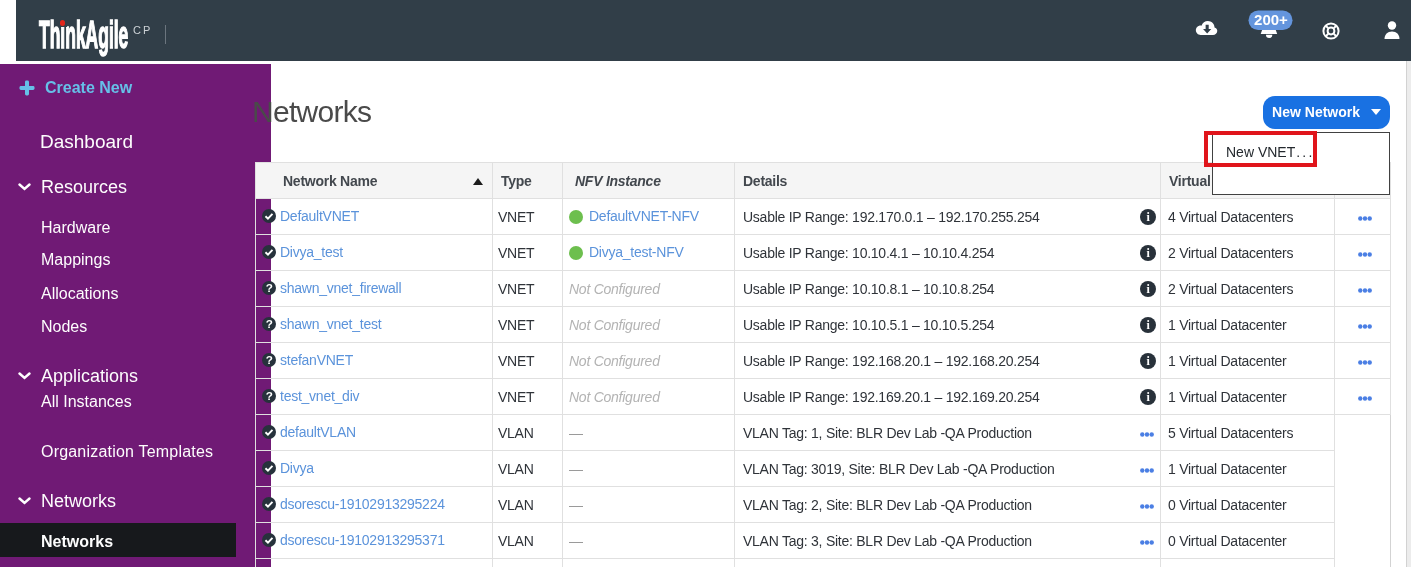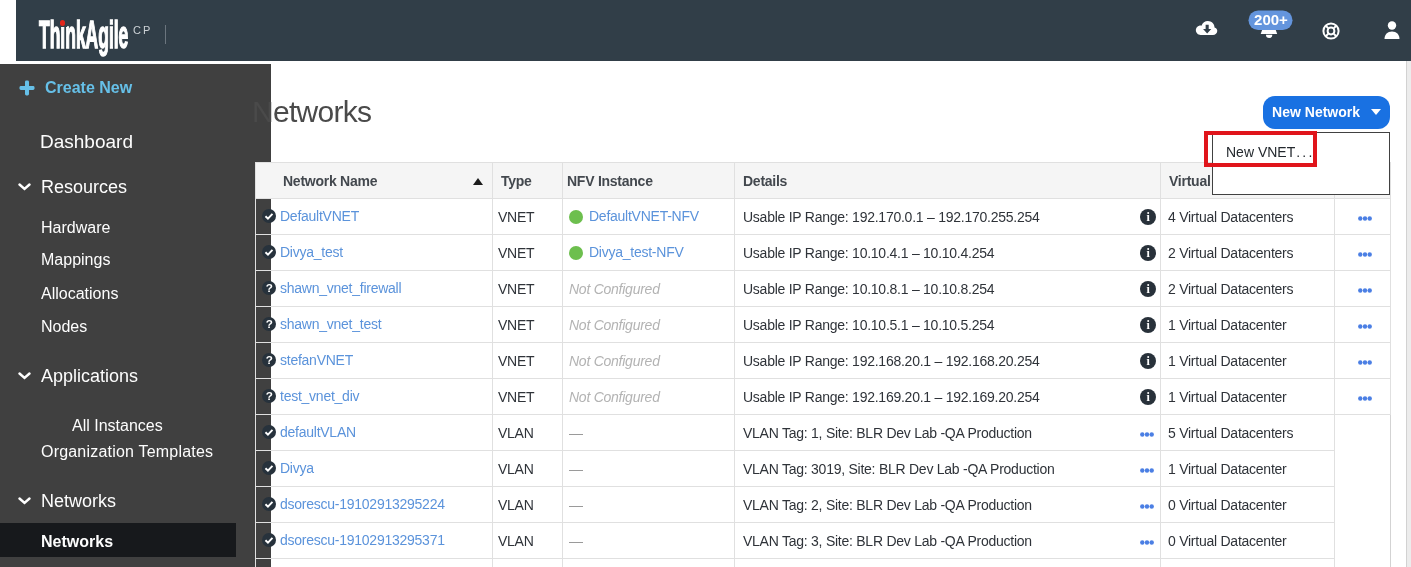--- a/index.html
+++ b/index.html
@@ -12,21 +12,21 @@
   .logo { position:absolute; left:23px; top:18px; font-weight:bold; font-size:38px; color:#fff;
     -webkit-text-stroke:1.6px #fff; transform:scaleX(0.46); transform-origin:left top; line-height:34px; white-space:nowrap;}
   .idotcover { position:absolute; left:43px; top:17px; width:8px; height:10px; background:#313e48; }
   .idotred { position:absolute; left:44.2px; top:20.3px; width:5.3px; height:5.3px; border-radius:50%; background:#e1251b; }
   .cp { position:absolute; left:117px; top:24px; color:#ccd1d5; font-size:11px; letter-spacing:2px; }
   .tsep { position:absolute; left:149px; top:25px; width:1px; height:19px; background:#6b757e; }
   .ttitle { position:absolute; left:161px; top:0; height:61px; line-height:63px; color:#fff;
     font-size:16px; font-weight:bold; letter-spacing:-0.6px; }
 
   
-  .sidebar { position:absolute; left:0; top:64px; width:271px; height:503px; background:#404040; }
+  .sidebar { position:absolute; left:0; top:64px; width:271px; height:503px; background:#701a75; }
   .snav { position:absolute; color:#fdfdfd; white-space:nowrap; }
   .create { color:#66c0e8; font-weight:bold; font-size:16px; }
   .chev { display:inline-block; margin-right:10px; vertical-align:2px; }
   .selrow { position:absolute; left:0; top:459px; width:236px; height:34px; background:#17191c; }
 
   
   .pagetitle { position:absolute; left:252px; top:95px; font-size:30px; letter-spacing:-0.7px; color:#4a4a4a; }
   .btn { position:absolute; left:1263px; top:96px; width:127px; height:33px; background:#1971e2;
     border-radius:12px; color:#fff; font-weight:bold; font-size:14px; text-align:center; line-height:33px; }
   .btn .caret { display:inline-block; width:0; height:0; border-left:5px solid transparent;
@@ -36,21 +36,21 @@
   .tablewrap { position:absolute; left:255px; top:162px; }
   table { border-collapse:collapse; table-layout:fixed; width:1135px; border:1px solid #d3d3d3; }
   col.c1{width:237px} col.c2{width:70px} col.c3{width:172px} col.c4{width:426px} col.c5{width:174px} col.c6{width:56px}
   th, td { border:1px solid #e0e0e0; height:36px; padding:0 0 0 8px; overflow:hidden;
     font-size:14px; letter-spacing:-0.25px; color:#2f3339; white-space:nowrap; vertical-align:middle; }
   thead th { background:#f5f5f5; text-align:left; font-weight:bold; color:#43484e; position:relative; }
   thead th:first-child { padding-left:27px; }
   td:first-child { padding-left:6px; }
   td:nth-child(2) { padding-left:5px; }
   td:nth-child(3) { padding-left:6px; }
-  thead th:nth-child(3) { padding-left:4px; }
+  thead th:nth-child(3) { padding-left:12px;font-style:italic; }
   td:nth-child(5) { padding-left:7px; }
   .sortup { position:absolute; right:9px; top:15px; width:0; height:0;
     border-left:5px solid transparent; border-right:5px solid transparent; border-bottom:7px solid #1c1c1c; }
   a.lnk { color:#5b93db; text-decoration:none; }
   .ico { display:inline-block; vertical-align:middle; margin-right:4px; position:relative; top:-2px; }
   .gdot { display:inline-block; width:14px; height:14px; border-radius:50%; background:#6dbf4e;
     vertical-align:middle; margin-right:6px; position:relative; top:-1px; }
   .nc { color:#b3b3b3; font-style:italic; }
   .dash { color:#9a9a9a; }
   .dcell { position:relative; padding-right:30px; }
@@ -127,21 +127,21 @@
       </svg>Resources</div>
   <div class="snav" style="left:41px; top:155px; font-size:16px;">Hardware</div>
   <div class="snav" style="left:41px; top:187px; font-size:16px;">Mappings</div>
   <div class="snav" style="left:41px; top:221px; font-size:16px;">Allocations</div>
   <div class="snav" style="left:41px; top:254px; font-size:16px;">Nodes</div>
 
   <div class="snav" style="left:18px; top:302px; font-size:18px;">
     <svg class="chev" width="13" height="8" viewBox="0 0 13 8">
         <path d="M1.5 1.5 L6.5 6 L11.5 1.5" fill="none" stroke="#fff" stroke-width="2.4" stroke-linecap="round"></path>
       </svg>Applications</div>
-  <div class="snav" style="left:41px; top:353px; font-size:16px;margin-left:31px;">All Instances</div>
+  <div class="snav" style="left:41px; top:329px; font-size:16px;">All Instances</div>
   <div class="snav" style="left:41px; top:379px; font-size:16px; letter-spacing:0.2px;">Organization Templates</div>
 
   <div class="snav" style="left:18px; top:427px; font-size:18px;">
     <svg class="chev" width="13" height="8" viewBox="0 0 13 8">
         <path d="M1.5 1.5 L6.5 6 L11.5 1.5" fill="none" stroke="#fff" stroke-width="2.4" stroke-linecap="round"></path>
       </svg>Networks</div>
   <div class="selrow"></div>
   <div class="snav" style="left:41px; top:469px; font-size:16px; font-weight:bold;">Networks</div>
 </div>
 

